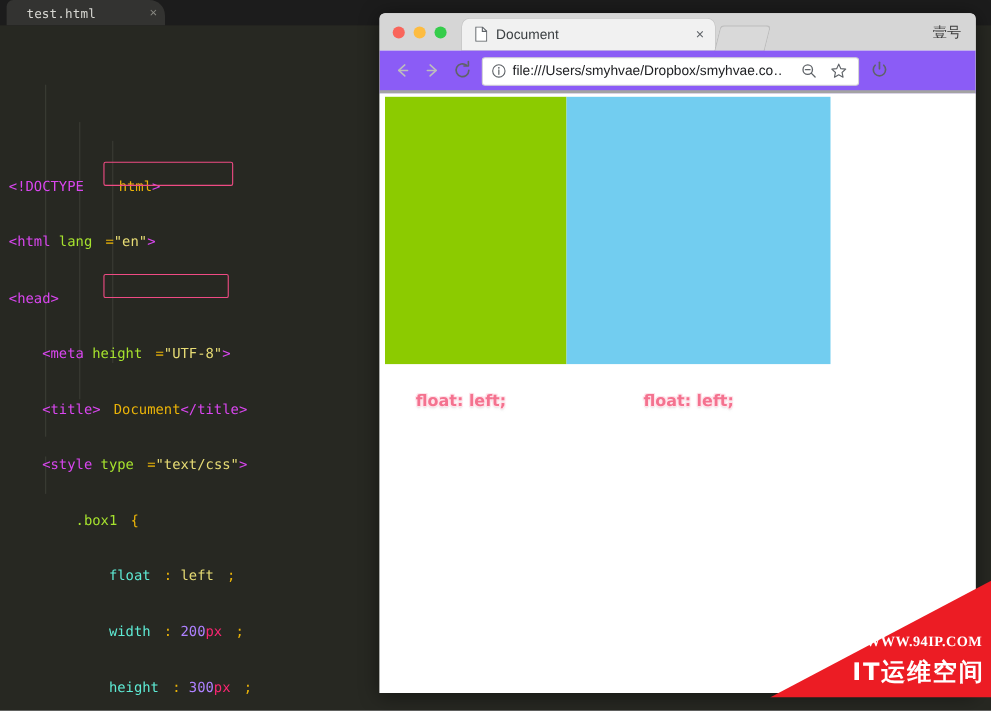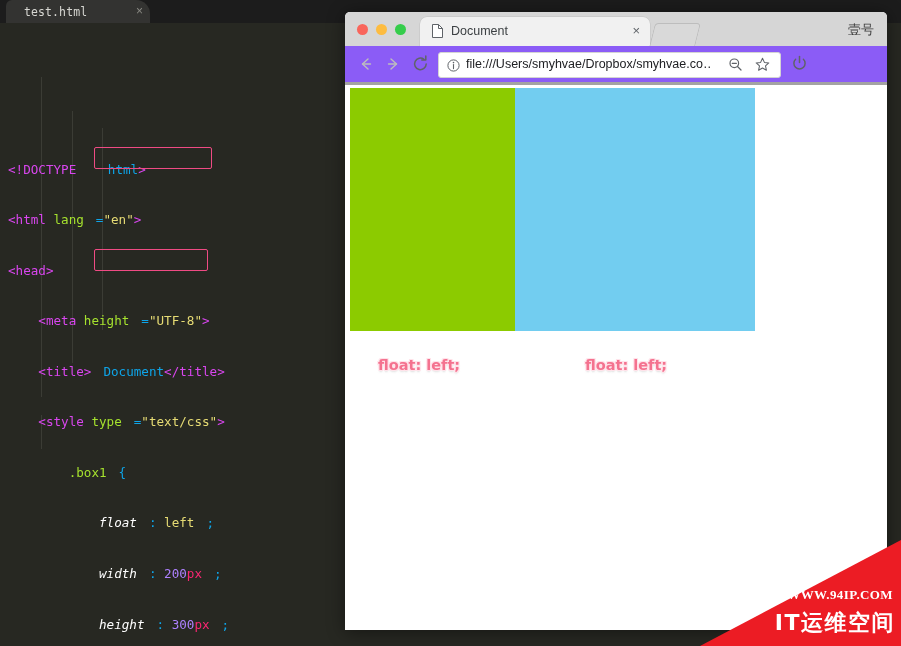--- a/index.html
+++ b/index.html
@@ -71,25 +71,25 @@
     position: absolute;
     width: 1px;
     background: #3b3c35;
   }
 
   
   .t-tag   { color: #d946ef; }
   .t-attr  { color: #a6e22e; }
   .t-str   { color: #e6db74; }
   .t-sel   { color: #a6e22e; }
-  .t-prop  { color: #ffffff; font-style: italic; }
+  .t-prop  { color: #5eead4; }
   .t-val   { color: #e6db74; }
   .t-num   { color: #ae81ff; }
   .t-unit  { color: #f92672; }
-  .t-white { color: #0ea5e9; padding-left: 12px; }
+  .t-white { color: #eab308; padding-left: 12px; }
 
   .hl-box {
     position: absolute;
     border: 1.6px solid #ef4b84;
     border-radius: 2px;
     pointer-events: none;
   }
 
   
   #browser {
@@ -255,21 +255,21 @@
       -1px  1px 0 #ffe3ea, 1px  1px 0 #ffe3ea,
        0px  2px 2px rgba(160,160,160,0.35);
     white-space: nowrap;
   }
   #annot1 { left: 33px; top: 272px; }
   #annot2 { left: 240px; top: 272px; }
 
   
   #watermark {
     position: absolute;
-    right: 0; bottom: 0;
+    right: 0; bottom: 12px;
     width: 201px; height: 106px;
     overflow: hidden;
     pointer-events: none;
   }
   #watermark .tri {
     position: absolute;
     right: 0; bottom: 0;
     width: 0; height: 0;
     border-left: 201px solid transparent;
     border-bottom: 106px solid #ec1c24;

